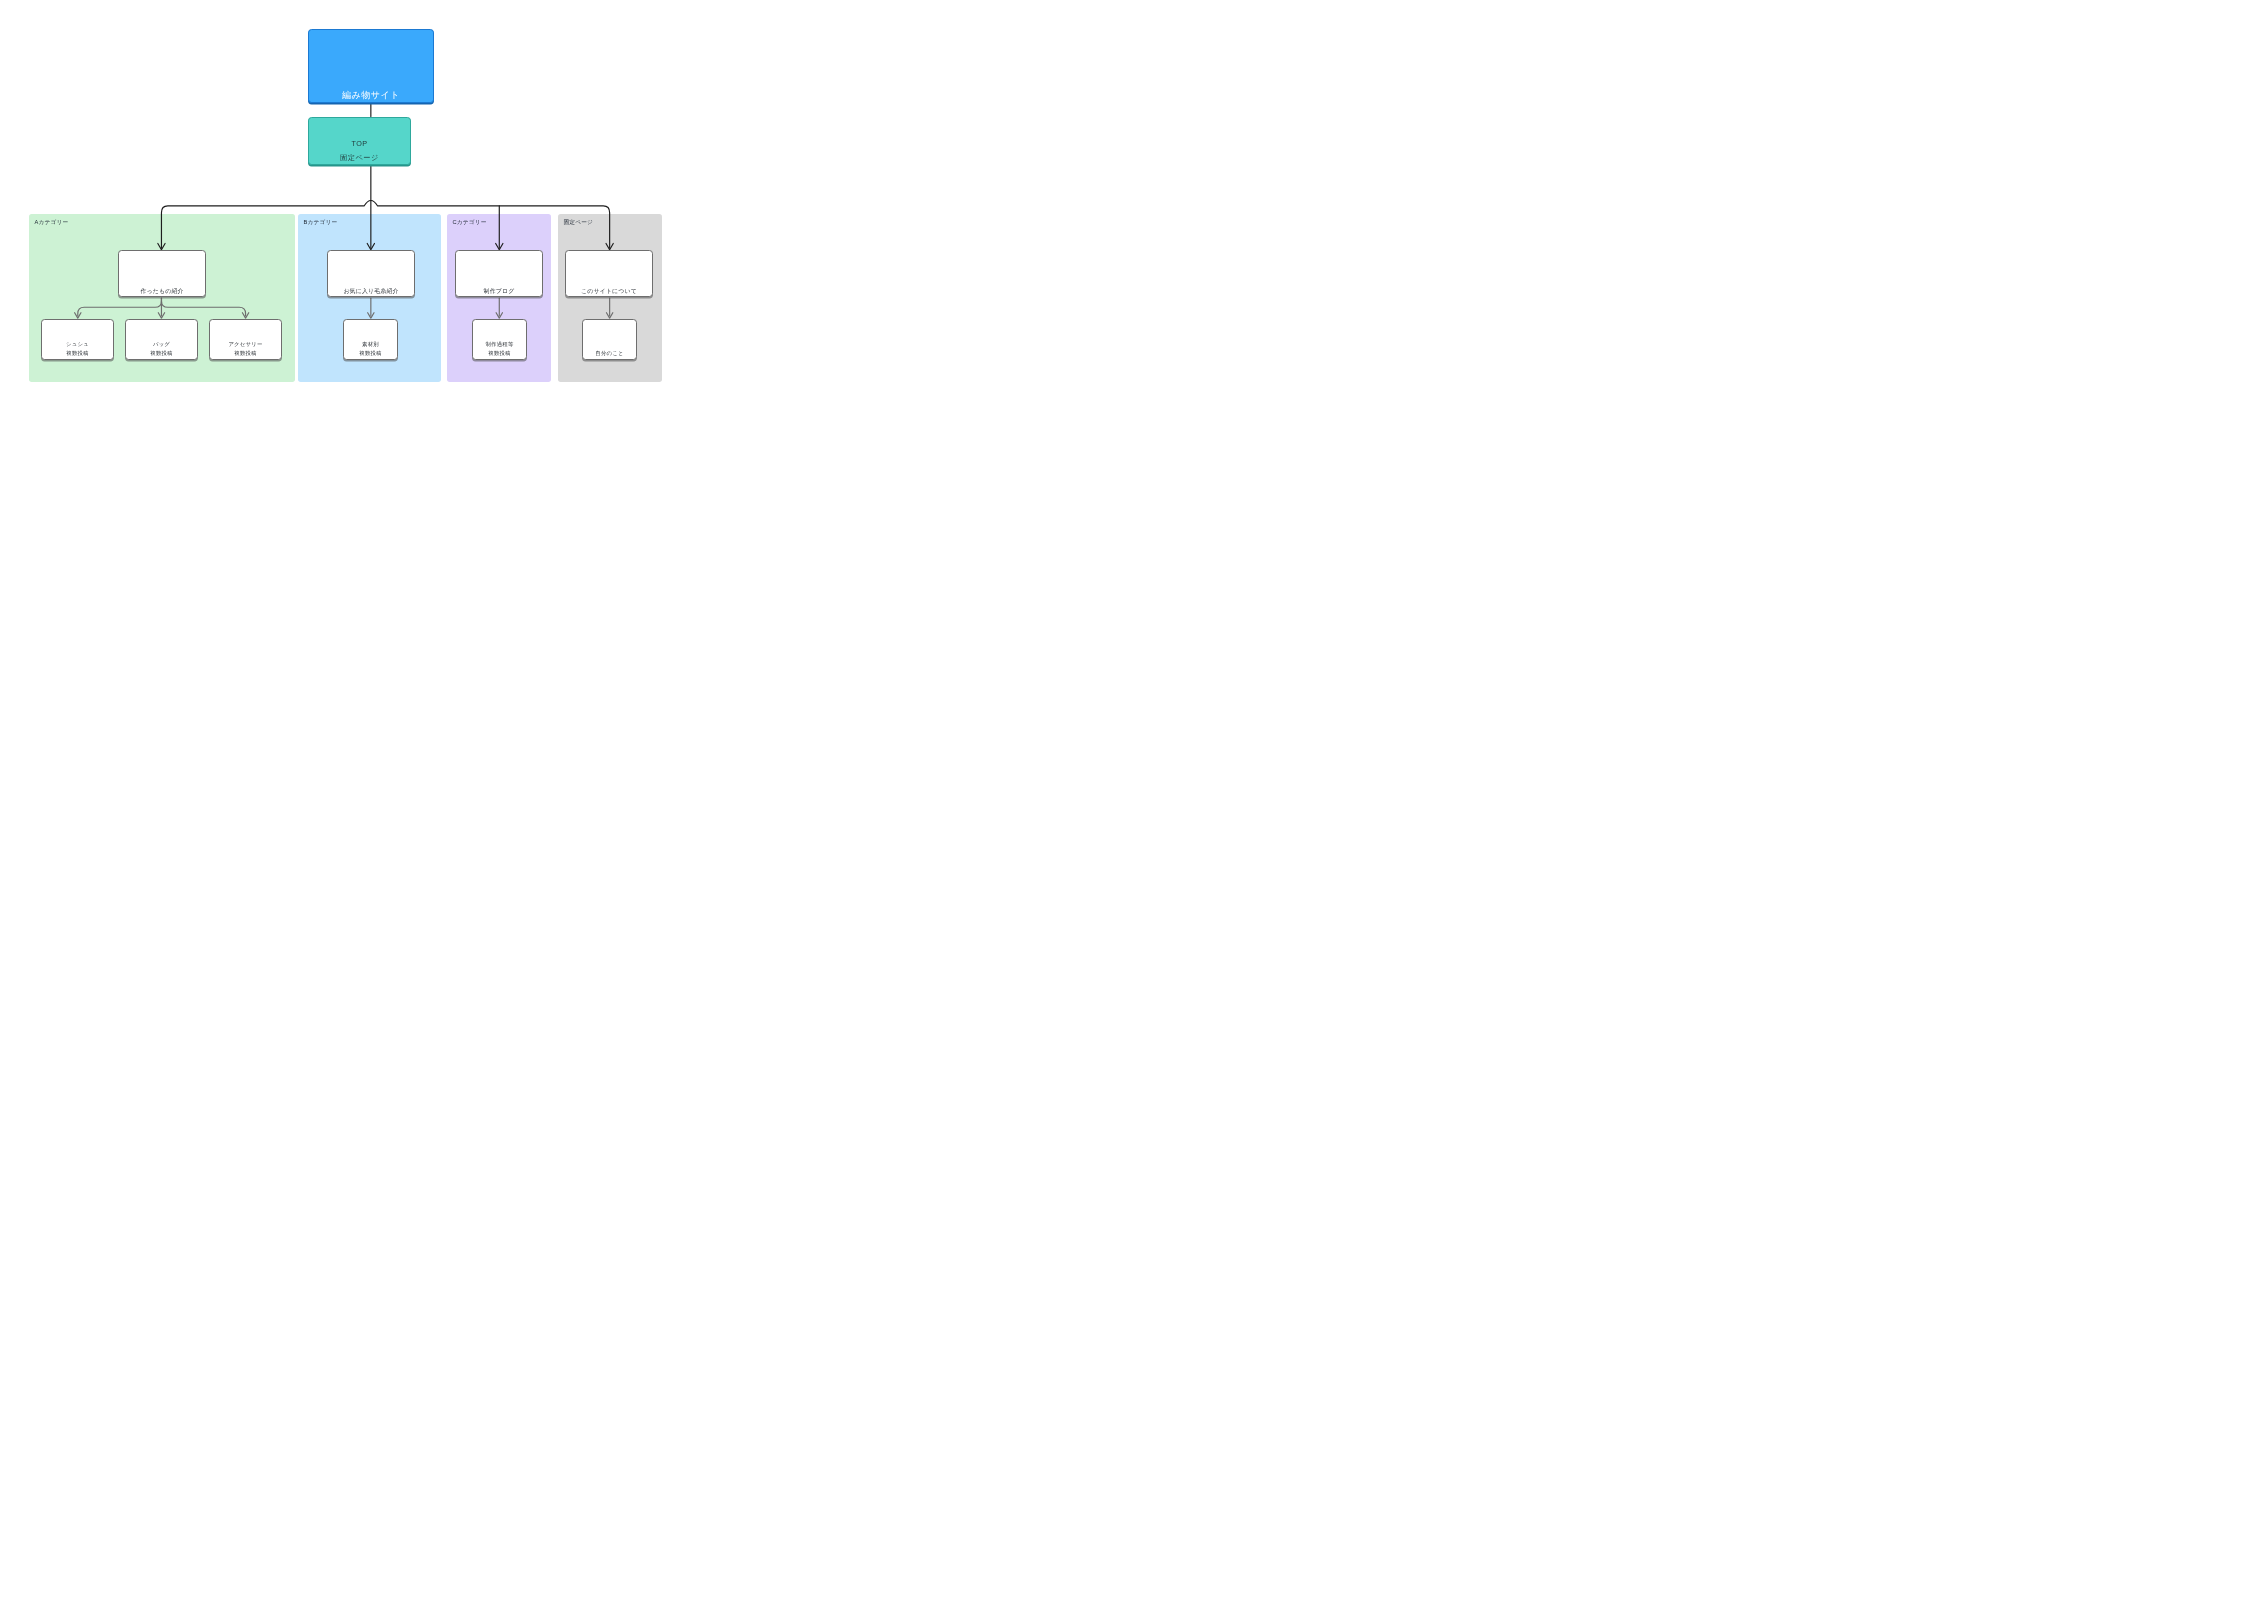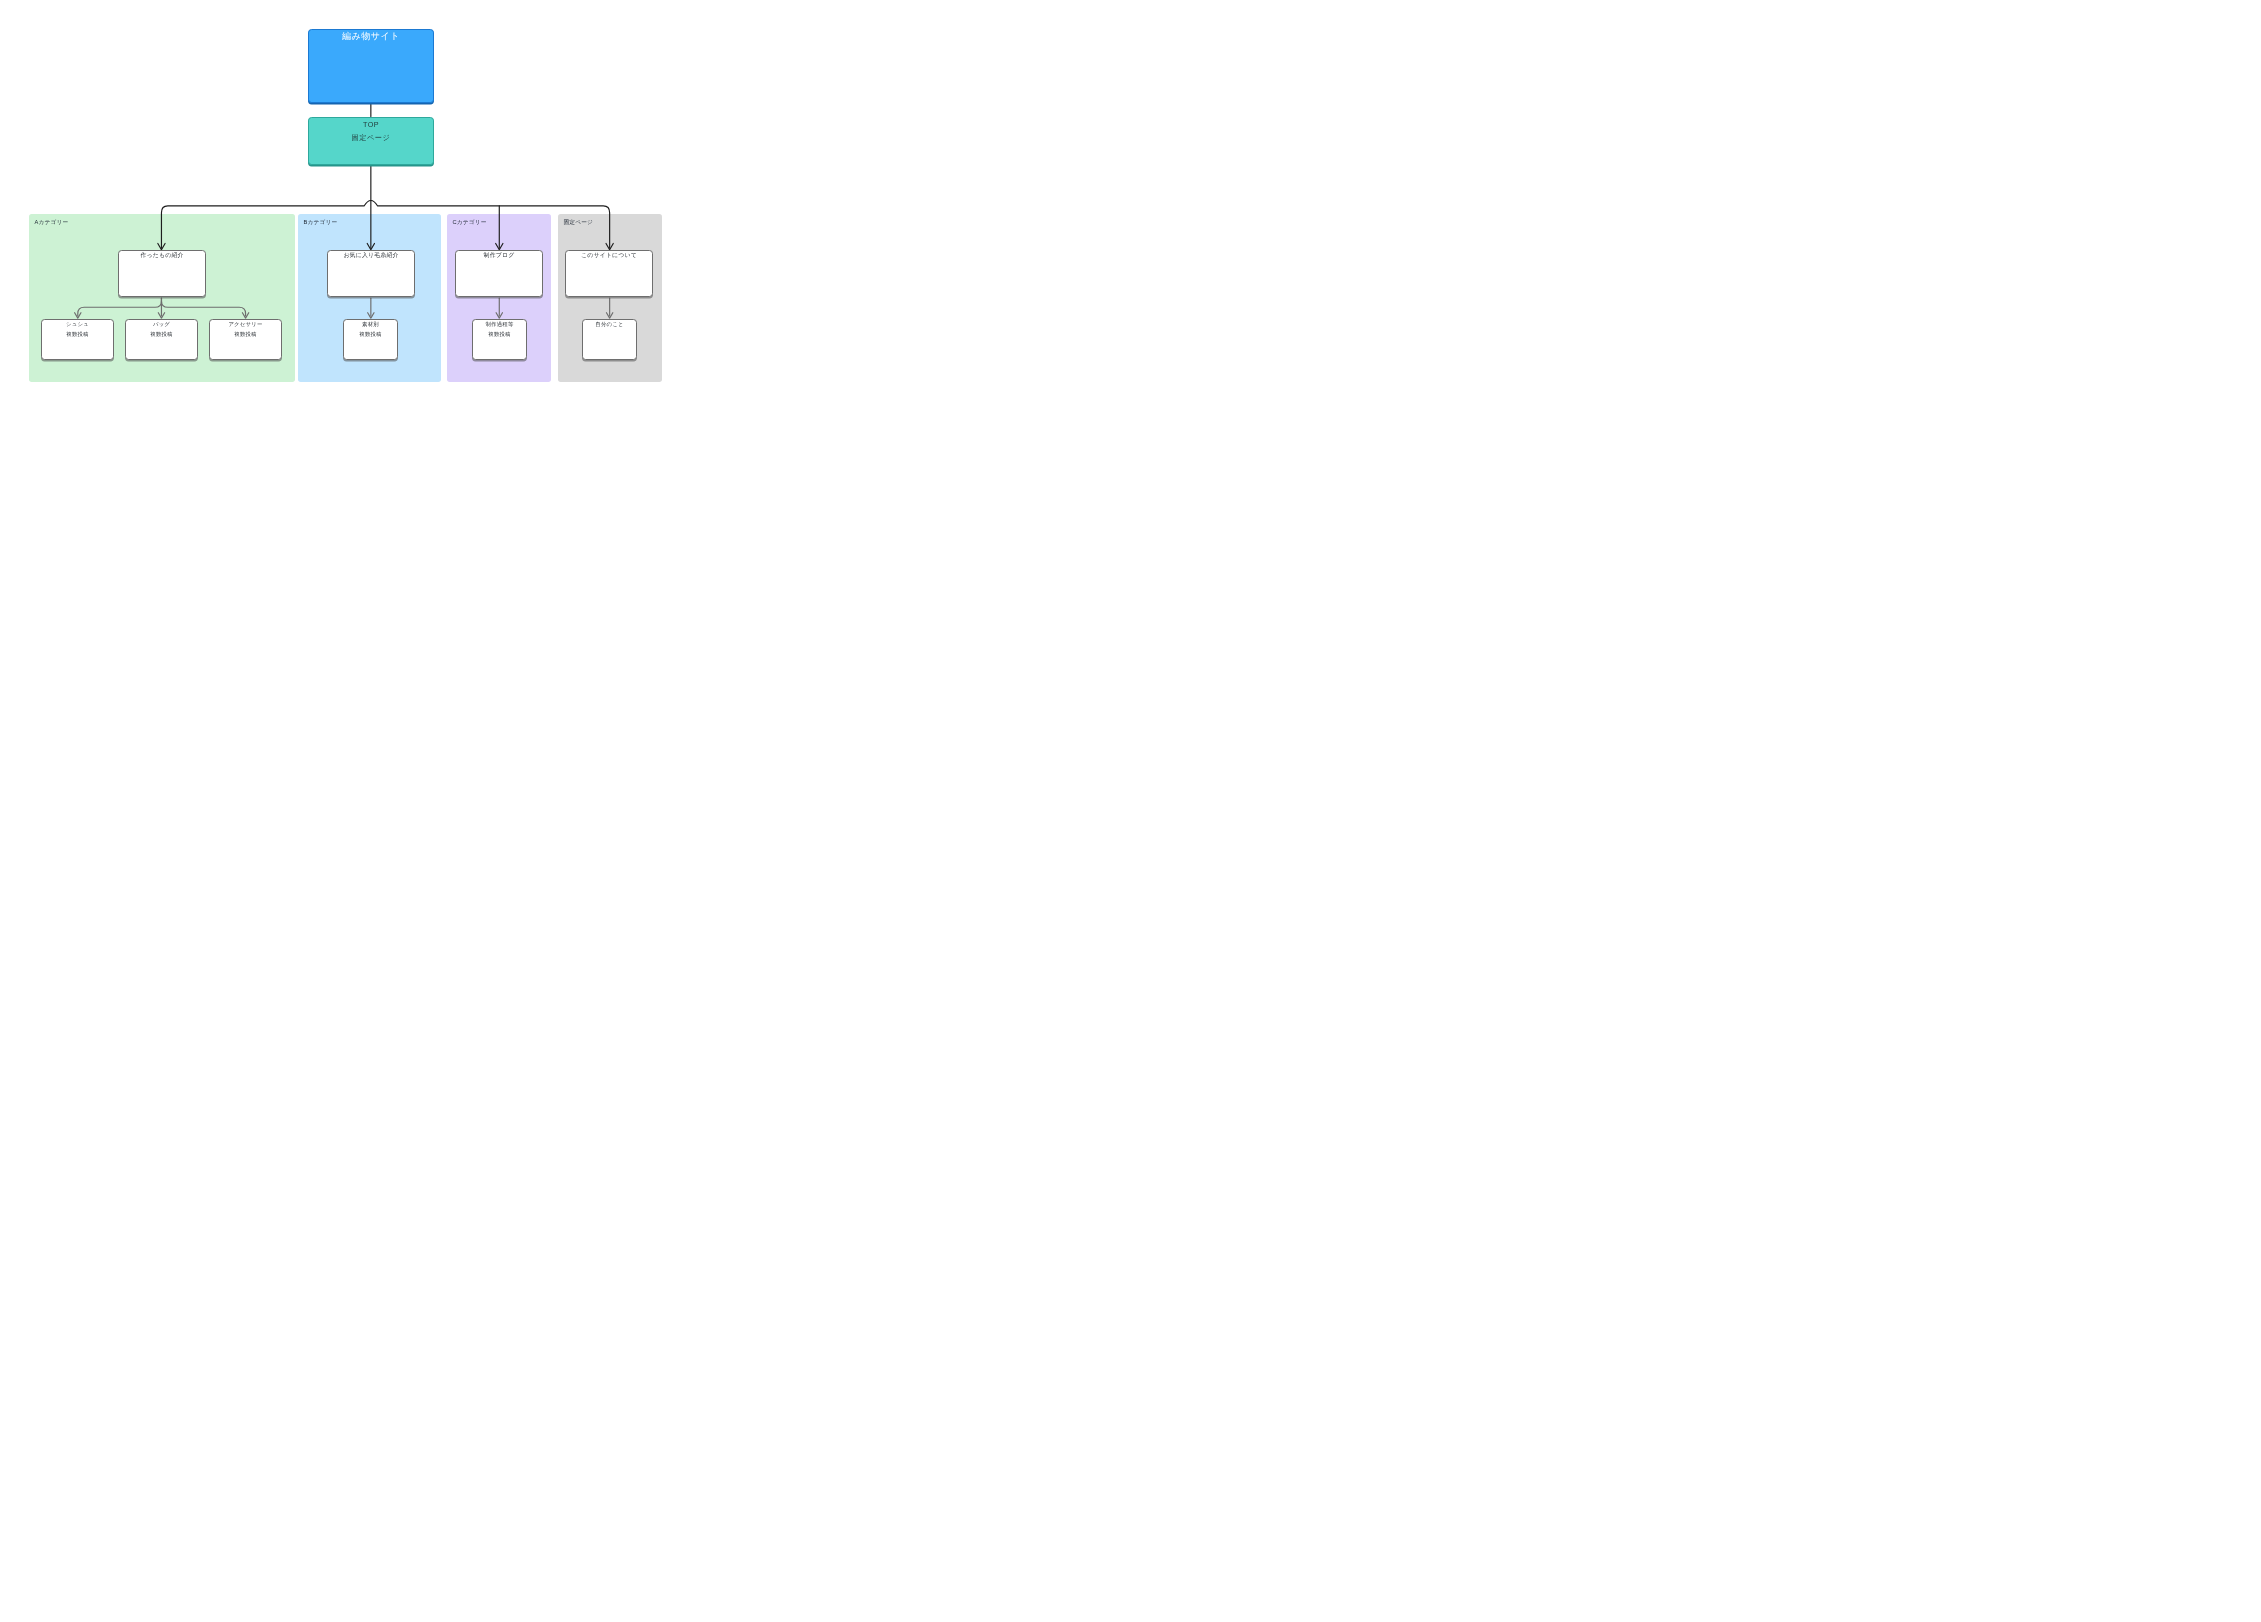--- a/index.html
+++ b/index.html
@@ -46,36 +46,36 @@
   }
   .line-main  { stroke: #1E1E1E; stroke-width: 2.6; fill: none; stroke-linecap: round; stroke-linejoin: round; }
   .line-sub   { stroke: #6E6E6E; stroke-width: 2.6; fill: none; stroke-linecap: round; stroke-linejoin: round; }
   
   .node {
     position: absolute;
     z-index: 2;
     display: flex;
     flex-direction: column;
     align-items: center;
-    justify-content: flex-start;
+    justify-content: flex-end;
     text-align: center;
     box-sizing: border-box;
     border-radius: 3.6px;
   }
   .node-root {
     left: 308px; top: 29px; width: 126px; height: 74px;
     background: #3AA9FC;
     border: 1.1px solid #1B79D2;
     box-shadow: 0 1.4px 0 #1565B0;
     color: #ffffff;
     font-size: 9px;
     letter-spacing: 0.5px;
   }
   .node-top {
-    left: 308px; top: 117px; width: 126px; height: 48px;
+    left: 308px; top: 117px; width: 103px; height: 48px;
     background: #55D6CA;
     border: 1.1px solid #2EA89C;
     box-shadow: 0 1.4px 0 #27958B;
     color: #213C3C;
     font-size: 7.2px;
     line-height: 1.85;
     letter-spacing: 0.5px;
   }
   .node-white {
     background: #ffffff;

